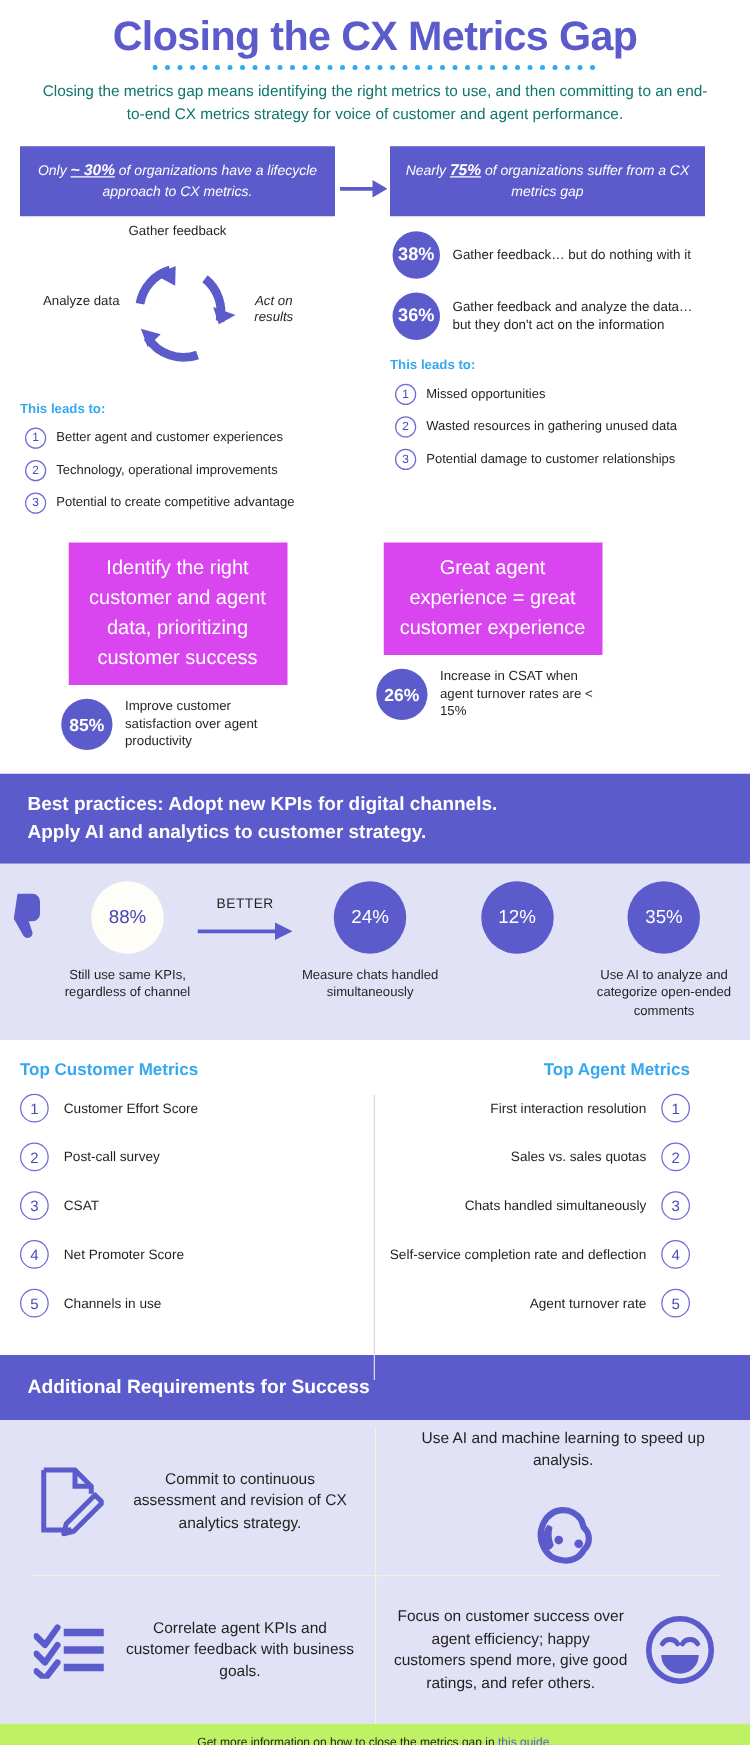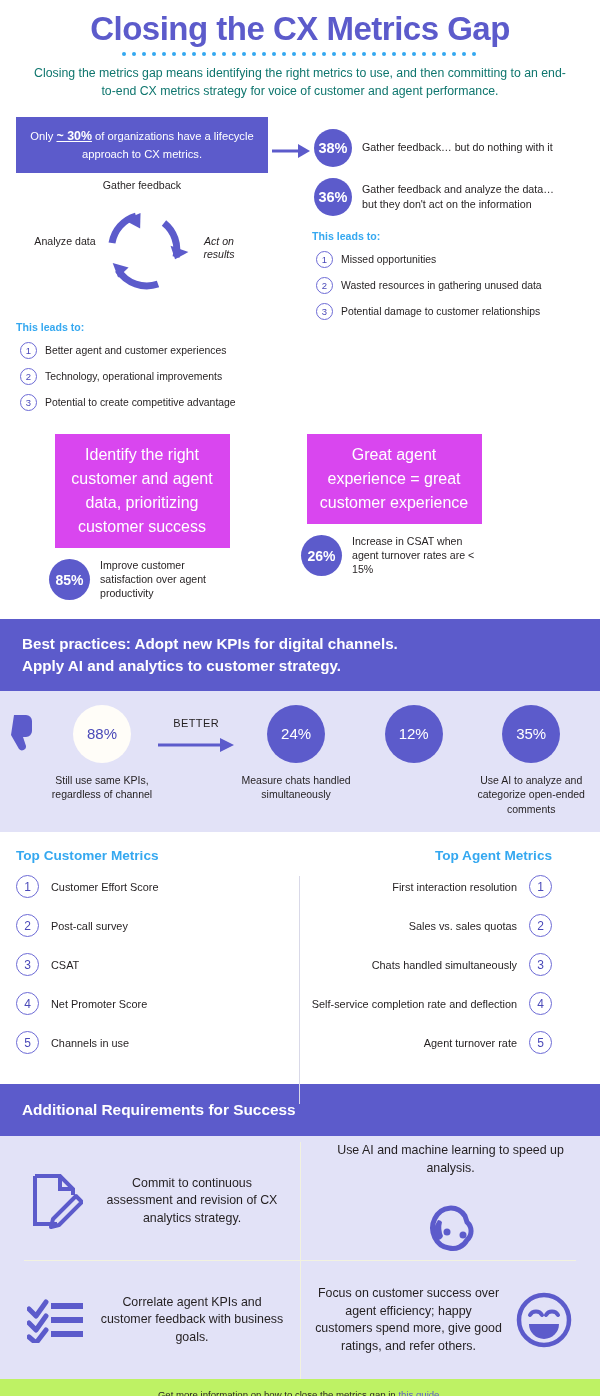--- a/index.html
+++ b/index.html
@@ -25,21 +25,21 @@
     font-size: 12.3px; color: #0f766e; line-height: 1.5;
     max-width: 560px; margin: 0 auto; padding: 0 8px;
   }
 
   
   .two-col { display: flex; padding: 12px 16px 0; gap: 0; position: relative; }
   .col { width: 252px; }
   .col-gap { width: 44px; position: relative; }
   .banner {
     background: #5c5bcb; color: #fff; text-align: center;
-    font-size: 11.2px; line-height: 1.45; padding: 11px 12px;
+    font-size: 11.2px; line-height: 1.45; padding: 11px 12px; font-style: italic;
   }
   .banner u { text-decoration: underline; font-weight: bold; font-size: 12.4px;}
   .arrow-between {
     position: absolute; top: 25px; left: 4px; width: 38px; height: 18px;
   }
 
   
   .cycle-wrap { position: relative; height: 128px; margin-top: 6px; }
   .cycle-svg { position: absolute; left: 80px; top: 22px; }
   .cy-label { position: absolute; font-size: 10.6px; color: #231f20; text-align: center; line-height: 1.25;}
@@ -232,20 +232,23 @@
     </div>
 
     <div class="col-gap">
       <svg class="arrow-between" viewBox="0 0 38 18">
         <line x1="0" y1="9" x2="28" y2="9" stroke="#5c5bcb" stroke-width="3"></line>
         <polygon points="26,2 38,9 26,16" fill="#5c5bcb"></polygon>
       </svg>
     </div>
 
     <div class="col">
+      <div class="banner">
+        <span>Nearly </span><u>75%</u><span> of organizations suffer from a CX metrics gap</span>
+      </div>
 
       <div class="pct-rows">
         <div class="pct-row">
           <div class="circ circ-38">38%</div>
           <div class="pct-text">Gather feedback… but do nothing with it</div>
         </div>
         <div class="pct-row">
           <div class="circ circ-38">36%</div>
           <div class="pct-text">Gather feedback and analyze the data… but they don't act on the information</div>
         </div>

